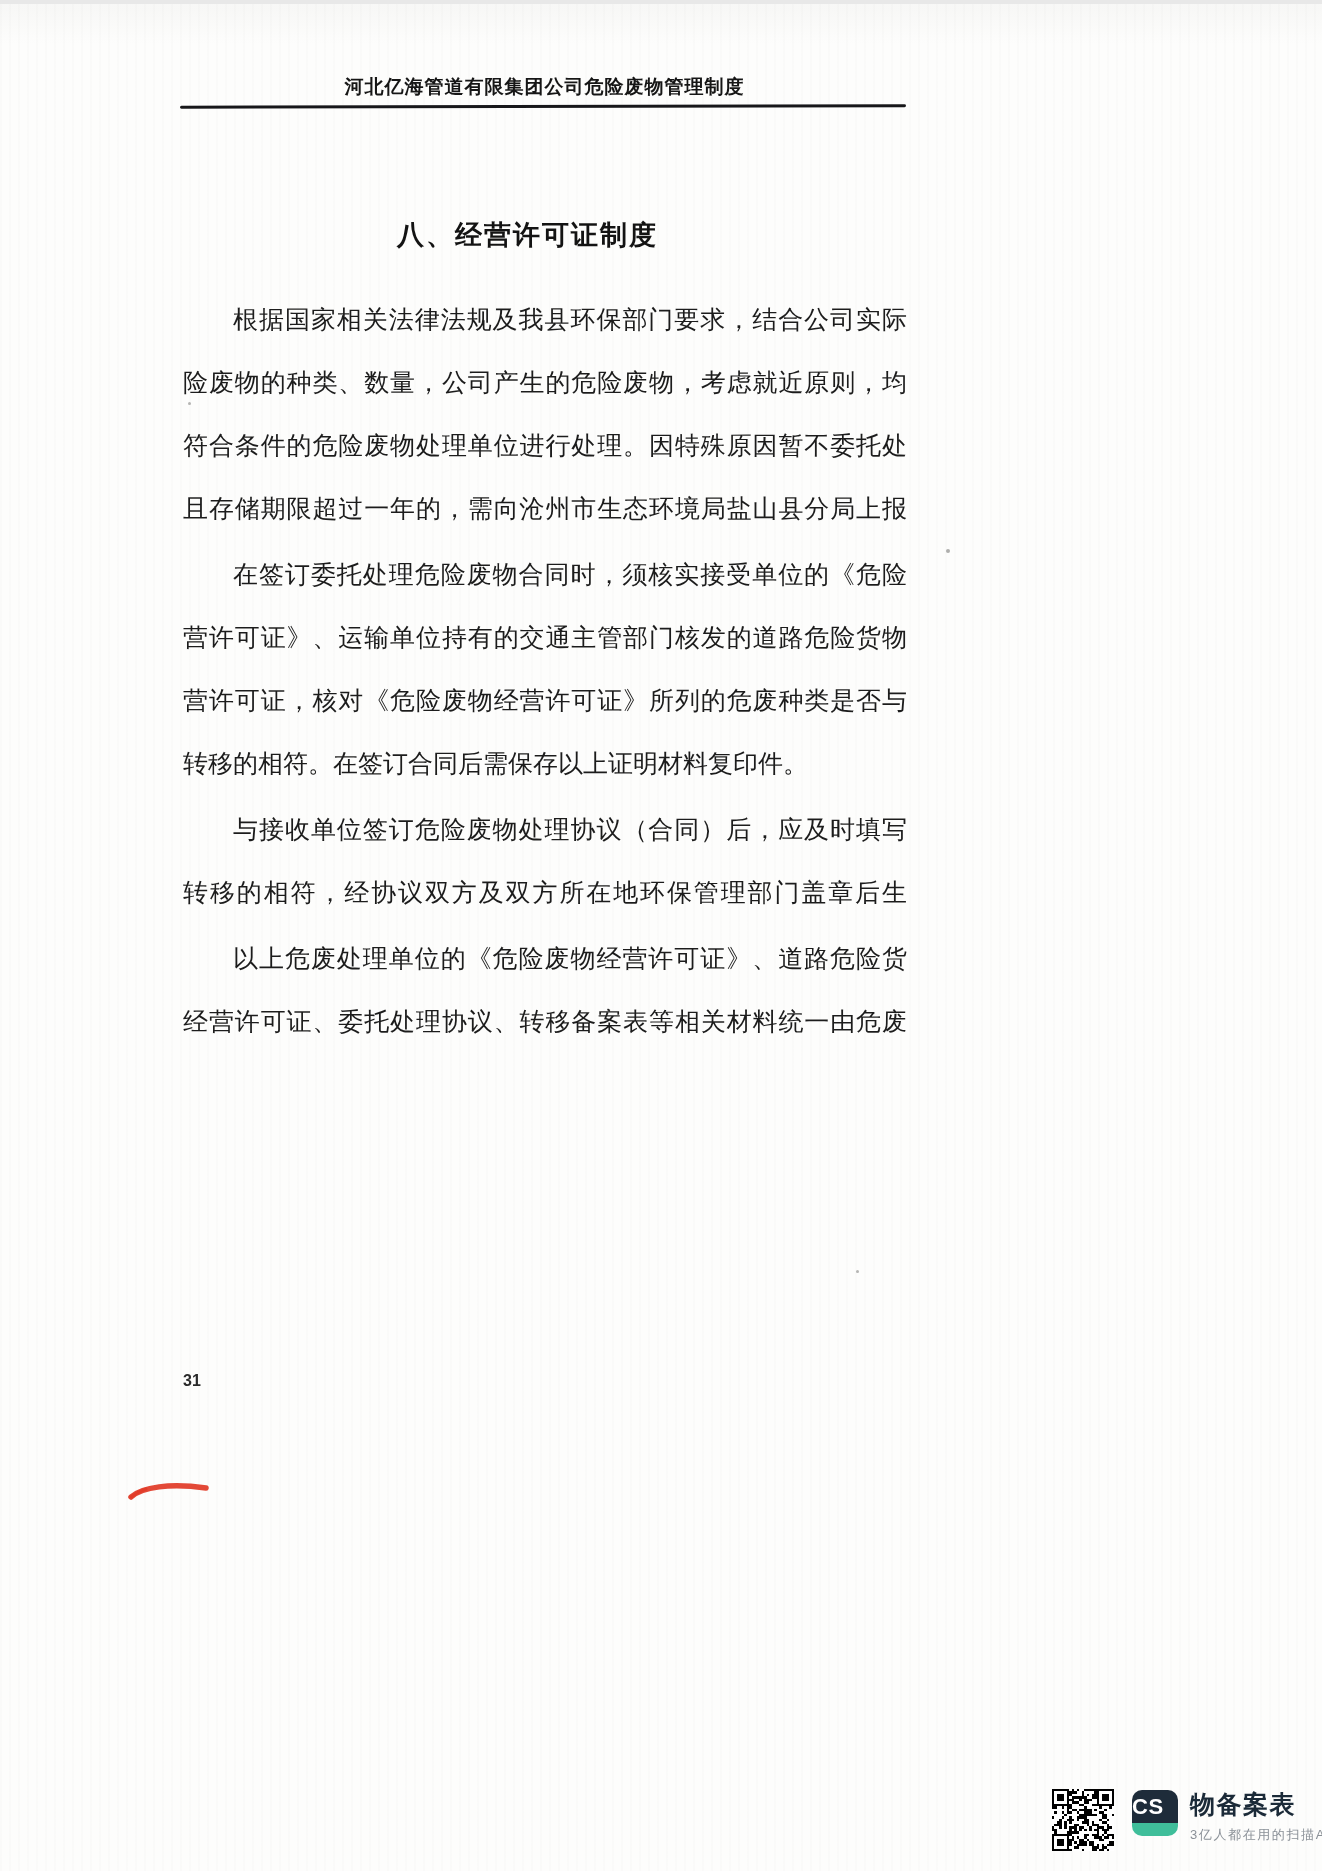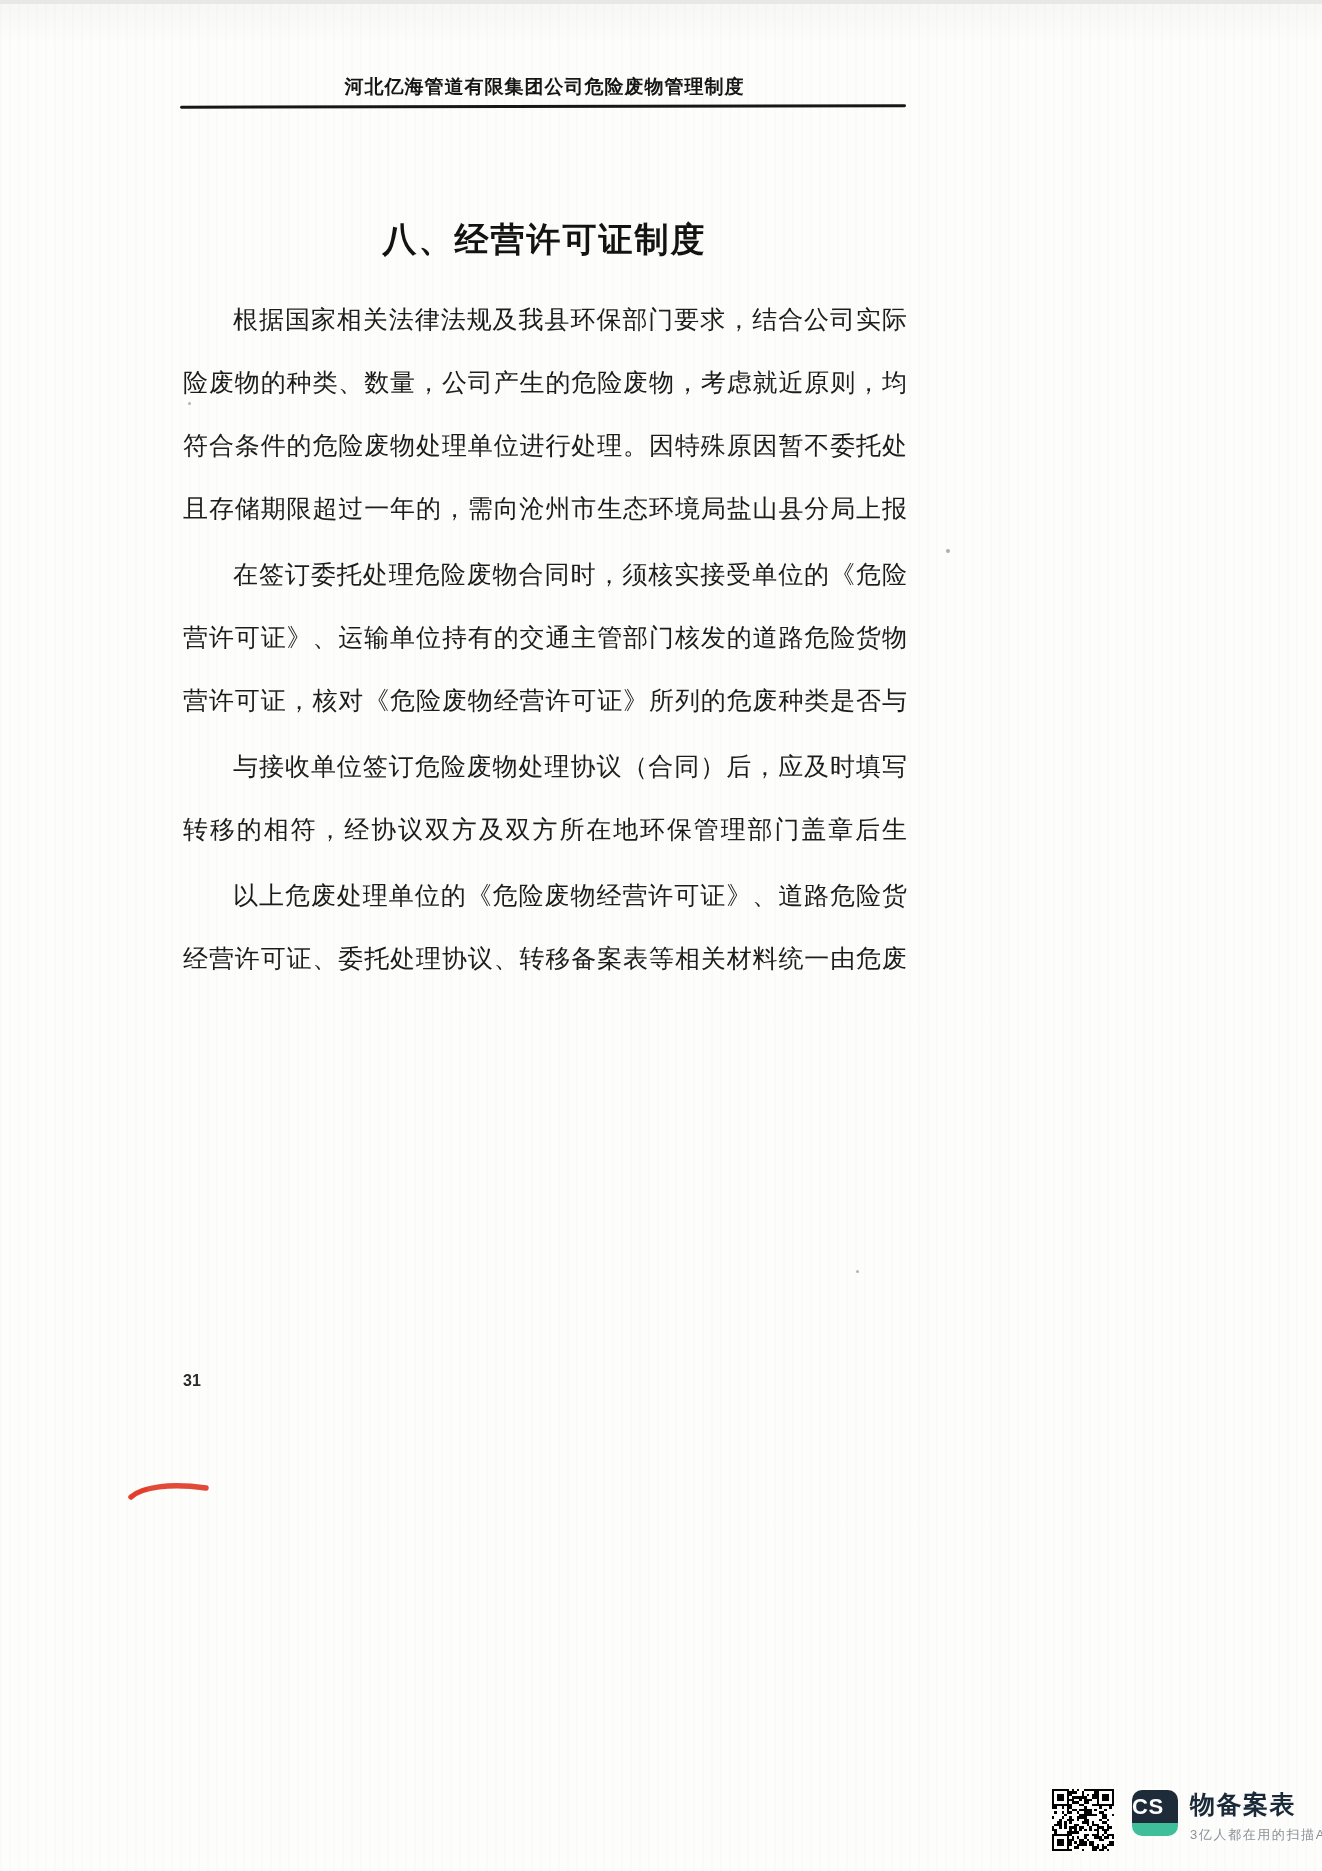--- a/index.html
+++ b/index.html
@@ -20,24 +20,24 @@
     text-align:center;
     font-family:"Liberation Sans","DejaVu Sans",sans-serif;
     font-weight:bold;font-size:19px;letter-spacing:1px;color:#161616;
   }
   .header-rule{
     position:absolute;left:180px;top:101px;width:726px;height:3px;
     background:#17171a;border-radius:2px;
     transform:rotate(-0.12deg);
   }
   .doc-title{
-    position:absolute;left:183px;top:213px;width:723px;
+    position:absolute;left:166px;top:213px;width:723px;
     text-align:center;
     font-family:"Liberation Sans","DejaVu Sans",sans-serif;
-    font-weight:bold;font-size:34px;letter-spacing:2px;color:#131313;
+    font-weight:bold;font-size:27px;letter-spacing:2px;color:#131313;
   }
   .body-col{
     position:absolute;left:183px;top:284px;width:724px;
     font-size:25px;color:#1c1c1c;
   }
   .paragraph{margin:0 0 3px 0;}
   .line{
     height:63px;line-height:63px;
     white-space:nowrap;
     text-align:justify;
@@ -96,20 +96,21 @@
       <div class="paragraph">
         <div class="line first full">根据国家相关法律法规及我县环保部门要求，结合公司实际产生危</div>
         <div class="line full">险废物的种类、数量，公司产生的危险废物，考虑就近原则，均须委托</div>
         <div class="line full">符合条件的危险废物处理单位进行处理。因特殊原因暂不委托处理的，</div>
         <div class="line last">且存储期限超过一年的，需向沧州市生态环境局盐山县分局上报批准。</div>
       </div>
       <div class="paragraph">
         <div class="line first full">在签订委托处理危险废物合同时，须核实接受单位的《危险废物经</div>
         <div class="line full">营许可证》、运输单位持有的交通主管部门核发的道路危险货物运输经</div>
         <div class="line full">营许可证，核对《危险废物经营许可证》所列的危废种类是否与公司需</div>
+        <div class="line last">转移的相符。在签订合同后需保存以上证明材料复印件。</div>
       </div>
       <div class="paragraph">
         <div class="line first full">与接收单位签订危险废物处理协议（合同）后，应及时填写危险废</div>
         <div class="line last">转移的相符，经协议双方及双方所在地环保管理部门盖章后生效。</div>
       </div>
       <div class="paragraph">
         <div class="line first full">以上危废处理单位的《危险废物经营许可证》、道路危险货物运输</div>
         <div class="line full">经营许可证、委托处理协议、转移备案表等相关材料统一由危废管理部</div>
       </div>
     </div>

